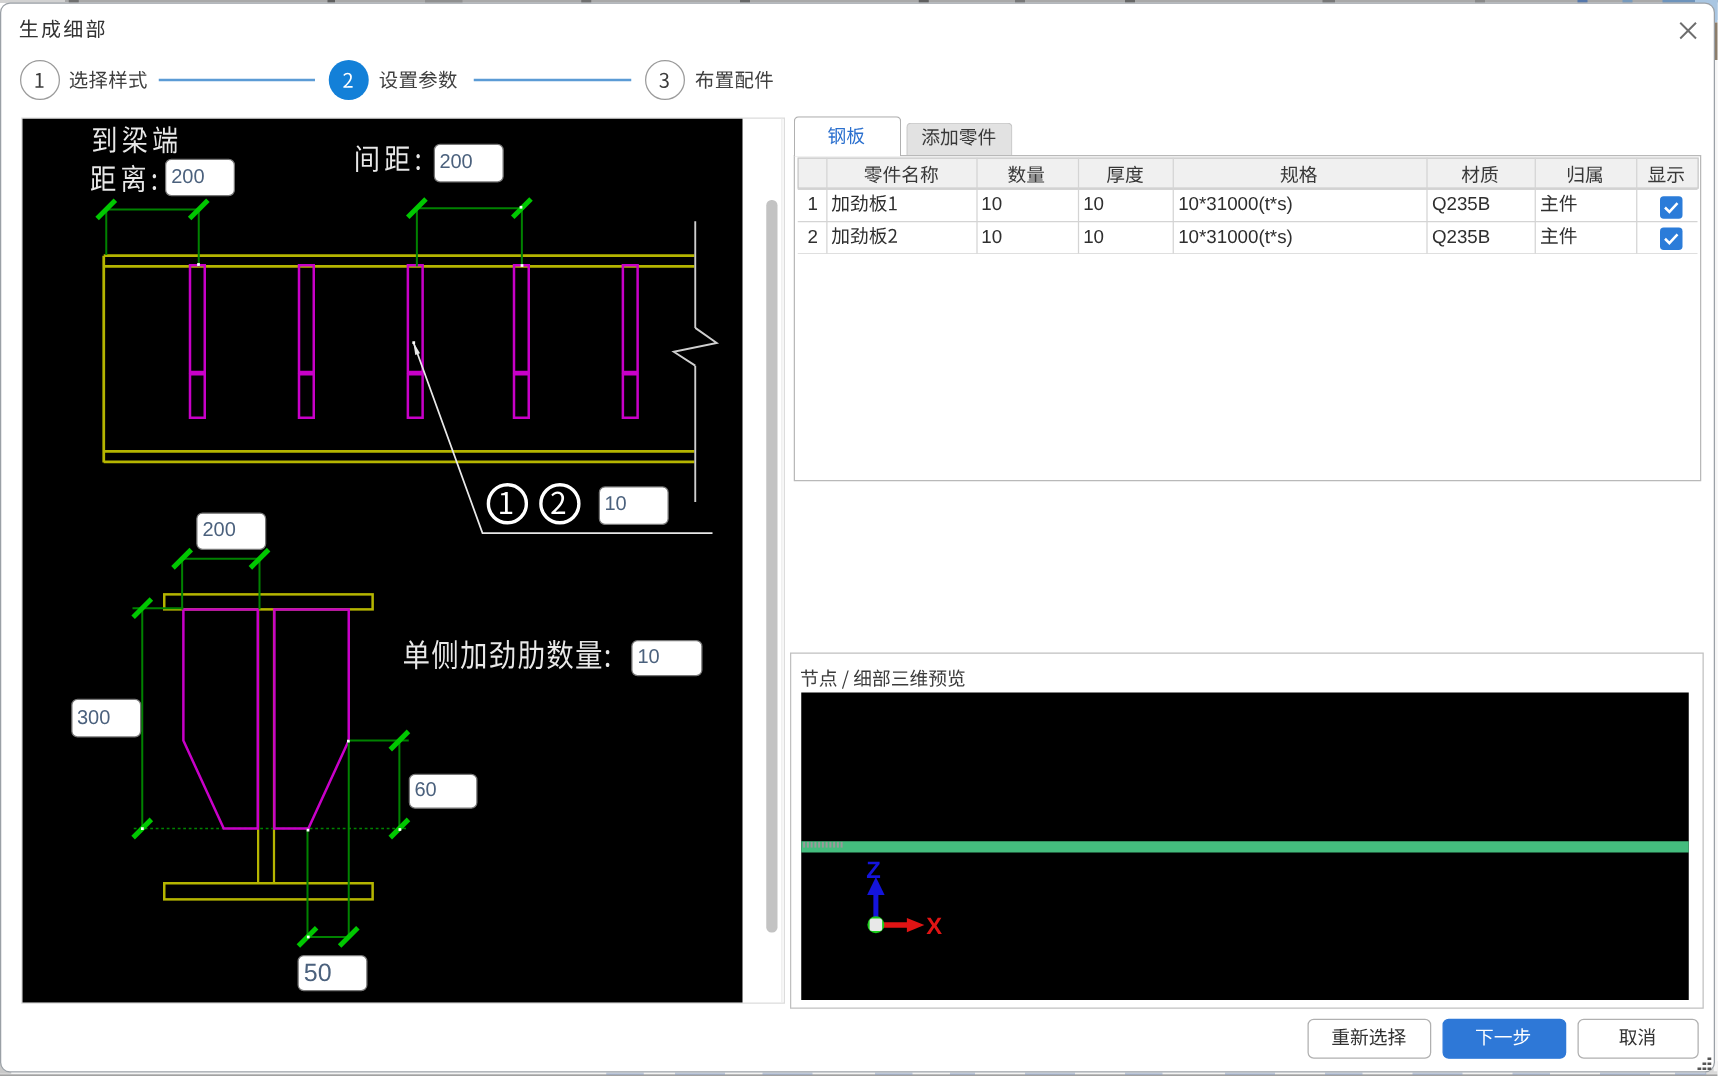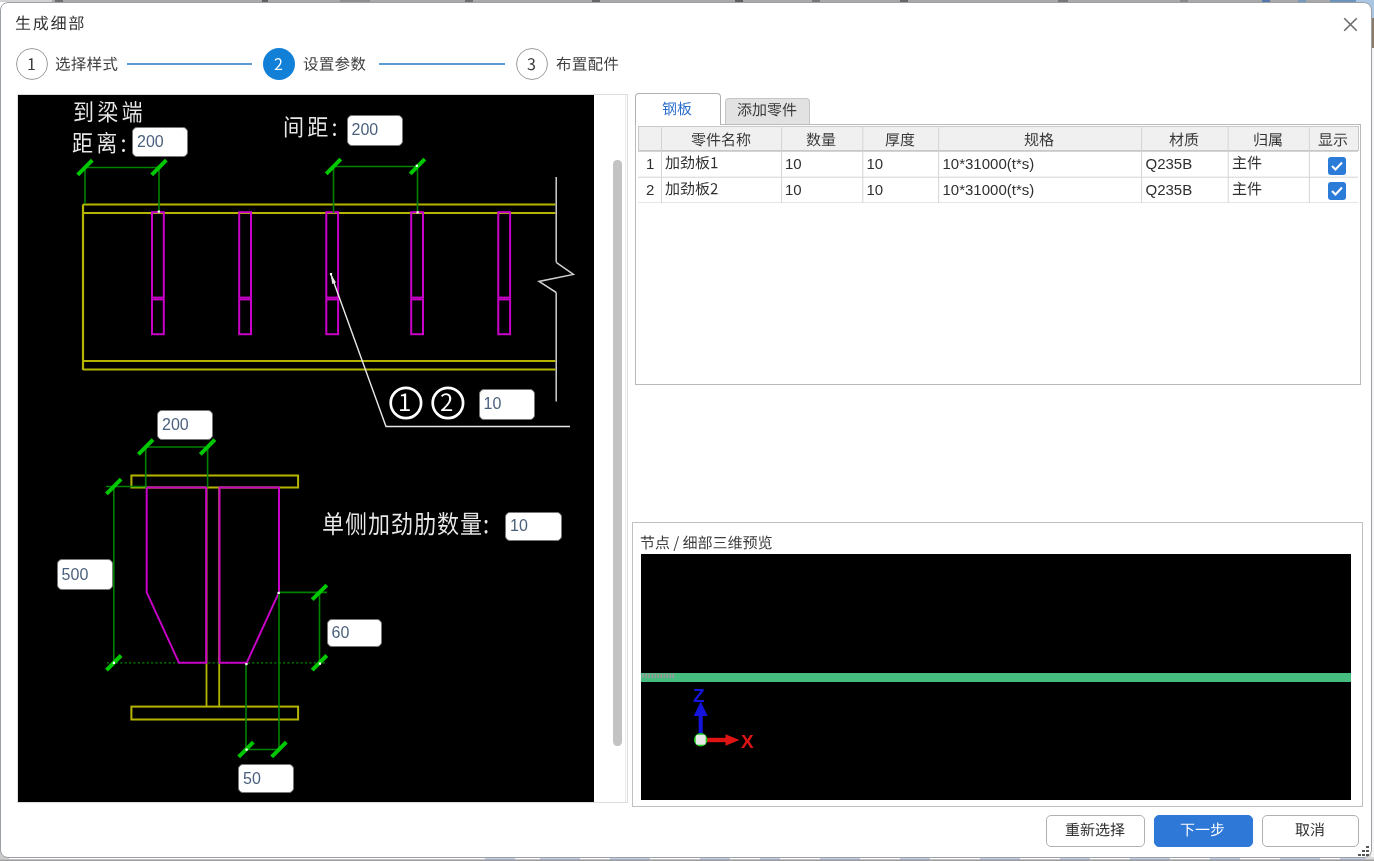--- a/index.html
+++ b/index.html
@@ -159,23 +159,23 @@
 <div class="abs" style="left:283.0px;top:115.4px;width:59px;height:30px"><svg width="59" height="30" viewBox="0 0 59 30">
       <path d="M1.9 6.2H3.5V22.6H1.9ZM2.2 2.1 3.4 1.2Q3.9 1.7 4.4 2.3Q5 2.9 5.4 3.5Q5.8 4.1 6.1 4.6L4.8 5.6Q4.5 5.1 4.1 4.5Q3.7 3.9 3.2 3.2Q2.7 2.6 2.2 2.1ZM7.4 2.3H18.4V3.9H7.4ZM17.6 2.3H19.2V20.4Q19.2 21.2 19 21.6Q18.9 22 18.4 22.2Q18 22.4 17.3 22.4Q16.7 22.5 15.7 22.5Q15.6 22.1 15.5 21.7Q15.3 21.2 15.2 20.8Q15.9 20.9 16.4 20.9Q17 20.9 17.2 20.9Q17.4 20.8 17.5 20.8Q17.6 20.7 17.6 20.4ZM8 13.8V16.9H13V13.8ZM8 9.1V12.3H13V9.1ZM6.5 7.7H14.5V18.4H6.5Z M35 7.6H42.9V15.7H35V14H41.5V9.2H35ZM44.1 2.2V3.9H35.9V19.9H44.5V21.6H34.3V2.2ZM27.5 3.5V7.6H31.5V3.5ZM26.1 2H33V9.1H26.1ZM29.1 8.6H30.6V19.3H29.1ZM26.1 11.5H27.5V20H26.1ZM25 19.8Q26.1 19.6 27.4 19.2Q28.7 18.8 30.3 18.3Q31.8 17.9 33.3 17.4L33.5 19Q31.3 19.6 29.2 20.3Q27.1 21 25.4 21.5ZM29.7 12.5H33.3V14.1H29.7Z M51.5 11.5Q50.9 11.5 50.5 11.1Q50.1 10.6 50.1 9.9Q50.1 9.1 50.5 8.7Q50.9 8.2 51.5 8.2Q52.1 8.2 52.5 8.7Q52.9 9.1 52.9 9.9Q52.9 10.6 52.5 11.1Q52.1 11.5 51.5 11.5ZM51.5 21Q50.9 21 50.5 20.5Q50.1 20.1 50.1 19.4Q50.1 18.6 50.5 18.2Q50.9 17.7 51.5 17.7Q52.1 17.7 52.5 18.2Q52.9 18.6 52.9 19.4Q52.9 20.1 52.5 20.5Q52.1 21 51.5 21Z" fill="#e8e8e8"></path>
     </svg></div>
 <div class="abs" style="left:322.0px;top:511.3px;width:170px;height:32px"><svg width="170" height="32" viewBox="0 0 170 32">
       <path d="M10.1 6.3H11.8V24.3H10.1ZM4.9 11.2V13.9H17.3V11.2ZM4.9 7V9.7H17.3V7ZM3.3 5.4H19V15.5H3.3ZM1.2 18H20.9V19.7H1.2ZM5.2 1.9 6.6 1.1Q7.3 2 7.9 3Q8.6 4.1 8.9 4.9L7.5 5.7Q7.2 5 6.5 3.9Q5.8 2.7 5.2 1.9ZM15.6 1.1 17.4 1.8Q16.7 3 16 4.3Q15.2 5.5 14.6 6.4L13.2 5.8Q13.6 5.1 14 4.3Q14.5 3.5 14.9 2.7Q15.3 1.8 15.6 1.1Z M27.4 1 28.9 1.4Q28.4 3.6 27.7 5.7Q27 7.8 26.2 9.8Q25.4 11.7 24.4 13.2Q24.4 13 24.2 12.6Q24.1 12.3 23.9 11.9Q23.7 11.6 23.6 11.4Q24.4 10.1 25.1 8.4Q25.8 6.7 26.4 4.9Q27 3 27.4 1ZM26.1 7.4 27.4 5.8 27.5 5.9V24.2H26.1ZM33.5 19.8 34.6 19Q35.1 19.6 35.6 20.4Q36.2 21.1 36.7 21.9Q37.2 22.6 37.4 23.1L36.4 24Q36.1 23.5 35.6 22.7Q35.2 22 34.6 21.2Q34.1 20.4 33.5 19.8ZM29.4 2.6H36.9V18.4H35.5V4.1H30.8V18.4H29.4ZM41.9 1.2H43.3V22.1Q43.3 22.8 43.1 23.3Q43 23.7 42.5 23.9Q42.2 24.1 41.5 24.1Q40.8 24.2 39.7 24.2Q39.6 23.9 39.5 23.4Q39.4 22.9 39.2 22.5Q40 22.6 40.6 22.6Q41.3 22.6 41.5 22.6Q41.7 22.6 41.8 22.5Q41.9 22.4 41.9 22.1ZM38.7 3.4H40V18.6H38.7ZM32.5 5.8H33.8V14.4Q33.8 15.7 33.6 17Q33.5 18.4 33.1 19.7Q32.6 21 31.8 22.2Q31 23.4 29.6 24.3Q29.5 24.1 29.4 23.9Q29.2 23.7 29.1 23.5Q28.9 23.3 28.8 23.2Q30 22.3 30.8 21.2Q31.5 20.2 31.9 19.1Q32.3 17.9 32.4 16.7Q32.5 15.5 32.5 14.4Z M59.3 20.2H65.3V22H59.3ZM47.2 5.8H55.6V7.7H47.2ZM58.6 4.2H66.1V23.7H64.4V6H60.2V23.9H58.6ZM55.2 5.8H56.8Q56.8 5.8 56.8 6Q56.8 6.2 56.8 6.4Q56.8 6.6 56.8 6.8Q56.7 11 56.6 13.9Q56.6 16.8 56.5 18.6Q56.4 20.4 56.2 21.4Q56 22.4 55.8 22.8Q55.5 23.3 55.1 23.5Q54.8 23.7 54.3 23.8Q53.9 23.9 53.1 23.9Q52.4 23.9 51.7 23.8Q51.7 23.4 51.5 22.8Q51.4 22.3 51.2 21.9Q52 22 52.6 22Q53.3 22 53.6 22Q53.8 22 54 21.9Q54.2 21.9 54.3 21.6Q54.5 21.3 54.7 20.4Q54.8 19.5 54.9 17.7Q55 15.9 55.1 13.1Q55.1 10.3 55.2 6.3ZM50.3 1.4H51.9Q51.9 4.9 51.8 8.2Q51.7 11.5 51.3 14.5Q51 17.5 50.2 20Q49.3 22.5 47.9 24.3Q47.8 24.1 47.5 23.8Q47.3 23.6 47.1 23.4Q46.8 23.1 46.6 23Q47.7 21.7 48.4 19.9Q49.1 18.1 49.5 16Q49.9 13.9 50.1 11.5Q50.2 9.1 50.3 6.6Q50.3 4 50.3 1.4Z M80.5 6.9H88.4V8.7H80.5ZM87.9 6.9H89.4Q89.4 6.9 89.4 7.1Q89.4 7.3 89.4 7.5Q89.4 7.7 89.4 7.9Q89.4 11.8 89.4 14.5Q89.3 17.2 89.2 18.9Q89.2 20.6 89 21.5Q88.9 22.4 88.7 22.8Q88.4 23.3 88.1 23.5Q87.8 23.7 87.3 23.7Q86.9 23.8 86.3 23.8Q85.7 23.8 85 23.8Q85 23.3 84.9 22.8Q84.8 22.3 84.6 21.9Q85.2 22 85.8 22Q86.3 22 86.6 22Q86.8 22 87 22Q87.1 21.9 87.3 21.6Q87.4 21.4 87.5 20.5Q87.6 19.7 87.7 18.1Q87.7 16.4 87.8 13.8Q87.8 11.2 87.9 7.4ZM83.5 1H85.1Q85.1 5.1 85 8.7Q84.9 12.2 84.5 15.2Q84 18.1 83 20.4Q82 22.8 80.1 24.4Q80 24.2 79.8 23.9Q79.5 23.7 79.3 23.4Q79.1 23.2 78.9 23Q80.7 21.6 81.6 19.4Q82.6 17.2 83 14.5Q83.4 11.7 83.4 8.3Q83.5 4.9 83.5 1ZM70.6 13.4H79.5V15.1H70.6ZM70 21.3Q71.2 21.1 72.8 20.7Q74.4 20.4 76.2 19.9Q78 19.5 79.8 19.1L79.9 20.8Q78.2 21.2 76.5 21.7Q74.8 22.1 73.2 22.5Q71.6 22.8 70.4 23.2ZM74.3 14H75.9V20.8L74.3 21.3ZM70.6 2.7H78.3V4.4H70.6ZM77.8 2.7H78.2L78.4 2.6L79.5 3.2Q78.9 4.9 78 6.3Q77 7.7 75.9 8.9Q74.7 10 73.4 10.9Q72.1 11.8 70.8 12.4Q70.7 12.2 70.5 11.9Q70.4 11.6 70.2 11.3Q70 11.1 69.8 10.9Q71 10.4 72.2 9.6Q73.5 8.8 74.5 7.8Q75.6 6.8 76.5 5.5Q77.4 4.3 77.8 3ZM75 8.3 76.1 7.2Q76.8 7.7 77.7 8.3Q78.6 8.9 79.4 9.6Q80.2 10.2 80.7 10.7L79.6 12Q79.1 11.5 78.3 10.9Q77.5 10.2 76.7 9.5Q75.8 8.9 75 8.3Z M101.7 7.1H111.7V8.9H101.7ZM110.9 7.1H112.6Q112.6 7.1 112.6 7.2Q112.6 7.4 112.6 7.7Q112.6 7.9 112.6 8Q112.5 12 112.4 14.7Q112.3 17.4 112.1 19.2Q112 20.9 111.8 21.9Q111.6 22.8 111.4 23.2Q111 23.7 110.7 23.9Q110.3 24.1 109.8 24.2Q109.3 24.2 108.5 24.2Q107.7 24.2 106.9 24.2Q106.8 23.8 106.7 23.2Q106.6 22.7 106.4 22.3Q107.2 22.4 108 22.4Q108.7 22.4 109.1 22.4Q109.4 22.4 109.5 22.4Q109.7 22.3 109.9 22.1Q110.1 21.8 110.3 20.9Q110.4 20 110.5 18.3Q110.7 16.6 110.8 13.9Q110.9 11.3 110.9 7.5ZM105.4 1.1H107.1Q107.1 4 107 6.7Q107 9.5 106.7 12.1Q106.5 14.6 106 16.9Q105.5 19.1 104.6 21Q103.7 22.9 102.3 24.4Q102.1 24 101.7 23.6Q101.3 23.2 101 23Q102.3 21.6 103.2 19.9Q104 18.1 104.5 16Q104.9 13.9 105.1 11.5Q105.3 9.1 105.4 6.4Q105.4 3.8 105.4 1.1ZM95 1.9H100.2V3.7H95ZM95 7.8H100.2V9.6H95ZM95 13.9H100.2V15.7H95ZM94.3 1.9H95.8V11Q95.8 12.5 95.8 14.2Q95.7 15.9 95.5 17.7Q95.3 19.5 95 21.2Q94.6 22.9 94 24.3Q93.9 24.1 93.7 23.9Q93.4 23.8 93.2 23.6Q92.9 23.4 92.7 23.4Q93.3 22 93.6 20.5Q93.9 18.9 94.1 17.2Q94.2 15.6 94.3 14Q94.3 12.4 94.3 11ZM99.3 1.9H100.8V21.8Q100.8 22.5 100.7 23Q100.5 23.4 100.1 23.7Q99.7 23.9 99 24Q98.3 24 97.2 24Q97.1 23.8 97.1 23.4Q97 23.1 96.9 22.8Q96.8 22.4 96.7 22.2Q97.5 22.2 98.1 22.2Q98.7 22.2 98.9 22.2Q99.3 22.2 99.3 21.7Z M116.5 14.1H125V15.7H116.5ZM116.1 5.7H126.7V7.3H116.1ZM124.7 1.5 126.1 2.2Q125.7 3.1 125.1 3.9Q124.6 4.8 124.2 5.5L123.1 4.9Q123.4 4.4 123.7 3.8Q124 3.2 124.3 2.6Q124.5 2 124.7 1.5ZM120.6 1H122.2V12.1H120.6ZM116.9 2.2 118.1 1.6Q118.6 2.4 119 3.3Q119.4 4.2 119.6 4.9L118.3 5.5Q118.2 4.9 117.8 3.9Q117.4 3 116.9 2.2ZM120.7 6.4 121.8 7.1Q121.3 8.2 120.4 9.2Q119.6 10.3 118.7 11.2Q117.7 12.1 116.8 12.7Q116.6 12.4 116.4 11.9Q116.1 11.5 115.9 11.3Q116.8 10.8 117.7 10Q118.6 9.3 119.4 8.3Q120.2 7.3 120.7 6.4ZM122 6.9Q122.3 7.1 122.8 7.5Q123.4 7.9 124.1 8.4Q124.7 8.9 125.3 9.3Q125.8 9.7 126.1 9.9L125.1 11.3Q124.9 11 124.3 10.5Q123.8 10 123.2 9.5Q122.6 8.9 122 8.5Q121.5 8 121.1 7.7ZM128.5 5.9H135.9V7.7H128.5ZM128.8 1.2 130.4 1.5Q130 3.9 129.5 6.2Q129.1 8.4 128.4 10.3Q127.7 12.3 126.8 13.7Q126.7 13.6 126.5 13.4Q126.3 13.1 126 12.9Q125.8 12.7 125.6 12.6Q126.4 11.2 127.1 9.4Q127.7 7.6 128.1 5.5Q128.6 3.4 128.8 1.2ZM132.9 6.9 134.4 7.1Q133.9 11.4 132.9 14.7Q131.9 17.9 130.2 20.3Q128.5 22.7 125.8 24.4Q125.8 24.2 125.6 23.9Q125.4 23.6 125.3 23.3Q125.1 23 124.9 22.8Q127.5 21.4 129.1 19.2Q130.7 17 131.6 14Q132.5 10.9 132.9 6.9ZM129.2 7.5Q129.7 10.9 130.7 13.9Q131.6 16.8 133 19.1Q134.4 21.3 136.4 22.6Q136.1 22.8 135.8 23.3Q135.5 23.7 135.3 24.1Q133.2 22.6 131.8 20.2Q130.3 17.8 129.4 14.6Q128.4 11.5 127.9 7.8ZM117.4 18.4 118.5 17.3Q119.6 17.8 120.9 18.4Q122.1 19.1 123.2 19.8Q124.4 20.5 125.1 21.2L124.1 22.4Q123.3 21.8 122.2 21Q121.1 20.3 119.8 19.6Q118.6 18.9 117.4 18.4ZM124.4 14.1H124.7L125 14L125.9 14.4Q125.2 17.2 123.8 19.1Q122.5 21 120.6 22.2Q118.8 23.4 116.7 24.1Q116.6 23.7 116.3 23.3Q116.1 22.9 115.9 22.6Q117.9 22.1 119.6 21Q121.3 20 122.6 18.3Q123.9 16.7 124.4 14.4ZM117.4 18.4Q117.9 17.6 118.4 16.6Q118.9 15.6 119.4 14.5Q119.8 13.4 120.1 12.5L121.6 12.8Q121.3 13.8 120.8 14.9Q120.3 16 119.8 17Q119.4 18 118.9 18.7Z M143.5 5.4V6.8H154.4V5.4ZM143.5 3V4.3H154.4V3ZM141.9 1.8H156.1V8H141.9ZM143.1 15.4V16.8H155.1V15.4ZM143.1 12.8V14.2H155.1V12.8ZM141.5 11.6H156.7V18H141.5ZM148.2 12.1H149.8V23H148.2ZM139.2 9H158.9V10.5H139.2ZM140.9 19.4H157.2V20.7H140.9ZM139 22.2H159V23.7H139Z M164.1 12.4Q163.5 12.4 163 11.9Q162.6 11.4 162.6 10.6Q162.6 9.8 163 9.3Q163.5 8.9 164.1 8.9Q164.7 8.9 165.1 9.3Q165.5 9.8 165.5 10.6Q165.5 11.4 165.1 11.9Q164.7 12.4 164.1 12.4ZM164.1 22.6Q163.5 22.6 163 22.1Q162.6 21.6 162.6 20.8Q162.6 20 163 19.6Q163.5 19.1 164.1 19.1Q164.7 19.1 165.1 19.6Q165.5 20 165.5 20.8Q165.5 21.6 165.1 22.1Q164.7 22.6 164.1 22.6Z" fill="#e8e8e8"></path>
     </svg></div>
 <div class="inp" style="left:132px;top:126.5px;width:56px;height:30px;font-size:16px">200</div>
 <div class="inp" style="left:346.5px;top:114.5px;width:56px;height:31px;font-size:16px">200</div>
 <div class="inp" style="left:478.5px;top:389px;width:56.5px;height:30.5px;font-size:16px">10</div>
 <div class="inp" style="left:157px;top:409.5px;width:56px;height:30px;font-size:16px">200</div>
-<div class="inp" style="left:56.6px;top:559px;width:56px;height:31px;font-size:16px">500</div>
+<div class="inp" style="left:56.6px;top:559px;width:56px;height:31px;font-size:16px">300</div>
 <div class="inp" style="left:326.5px;top:619px;width:55px;height:28px;font-size:16px">60</div>
-<div class="inp" style="left:238px;top:764px;width:55.5px;height:29px;font-size:16px">50</div>
+<div class="inp" style="left:238px;top:764px;width:55.5px;height:29px;font-size:20px">50</div>
 <div class="inp" style="left:505px;top:511.5px;width:57px;height:29px;font-size:16px">10</div>
 <div class="abs" style="left:635px;top:124px;width:726px;height:261px;border:1px solid #b9b9b9;background:#fff"></div>
 <div class="abs" style="left:725px;top:97.5px;width:85px;height:26.5px;background:#e2e2e2;border:1px solid #c6c6c6;border-bottom:none;border-radius:4px 4px 0 0"></div>
 <div class="abs" style="left:635px;top:92.5px;width:85.5px;height:32px;background:#fff;border:1px solid #b0b0b0;border-bottom:none;border-radius:4px 4px 0 0"></div>
 <div class="abs" style="left:662.0px;top:100.8px;width:32px;height:19px"><svg width="32" height="19" viewBox="0 0 32 19">
       <path d="M2.6 0.6 3.6 0.9Q3.3 1.8 2.9 2.6Q2.5 3.4 2.1 4.1Q1.6 4.8 1.1 5.3Q1 5.2 0.9 5Q0.8 4.8 0.7 4.6Q0.6 4.4 0.5 4.3Q1.1 3.6 1.7 2.6Q2.3 1.7 2.6 0.6ZM2.4 2.3H5.9V3.4H2.2ZM1.7 5H5.8V6H1.7ZM0.9 8H6.1V9.1H0.9ZM2.9 14.3 2.8 13.3 3.2 12.9 5.8 11.6Q5.9 11.8 5.9 12.1Q6 12.3 6 12.5Q5.1 13 4.5 13.3Q3.9 13.6 3.6 13.8Q3.3 14 3.1 14.1Q3 14.2 2.9 14.3ZM2.9 14.3Q2.9 14.2 2.8 14Q2.7 13.8 2.6 13.6Q2.5 13.4 2.4 13.3Q2.6 13.2 2.8 13Q3 12.8 3 12.4V5.3H4.1V13.3Q4.1 13.3 3.9 13.4Q3.8 13.4 3.7 13.5Q3.5 13.6 3.3 13.8Q3.1 13.9 3 14Q2.9 14.2 2.9 14.3ZM6.4 1.4H13.4V2.4H7.5V14.4H6.4ZM12.9 1.4H13.9V12.9Q13.9 13.4 13.8 13.6Q13.7 13.9 13.4 14Q13.1 14.1 12.6 14.2Q12 14.2 11.2 14.2Q11.2 14 11.1 13.7Q11 13.4 10.9 13.2Q11.5 13.2 11.9 13.2Q12.4 13.2 12.6 13.2Q12.9 13.2 12.9 12.9ZM7.9 4.3 8.7 3.9Q9.2 4.8 9.8 5.7Q10.3 6.7 10.8 7.7Q11.3 8.7 11.7 9.6Q12.1 10.5 12.4 11.3L11.6 11.7Q11.3 11 10.9 10.1Q10.5 9.1 10 8.1Q9.5 7.1 8.9 6.2Q8.4 5.2 7.9 4.3ZM11.3 3 12.2 3.1Q11.8 4.9 11.2 6.6Q10.6 8.4 9.9 9.9Q9.2 11.4 8.4 12.6Q8.3 12.5 8.2 12.4Q8 12.3 7.9 12.2Q7.7 12.1 7.6 12Q8.4 10.9 9.1 9.4Q9.7 8 10.3 6.3Q10.8 4.6 11.3 3Z M15.9 3.5H20.8V4.5H15.9ZM18 0.6H19V14.4H18ZM18 4.2 18.5 4.4Q18.4 5.3 18.1 6.3Q17.8 7.3 17.5 8.2Q17.2 9.2 16.8 10Q16.4 10.8 16.1 11.3Q16 11.2 15.9 11Q15.8 10.8 15.7 10.6Q15.6 10.4 15.5 10.3Q15.9 9.8 16.2 9.1Q16.6 8.4 16.9 7.5Q17.3 6.7 17.5 5.8Q17.8 5 18 4.2ZM18.9 4.9Q19.1 5.1 19.3 5.5Q19.6 5.9 19.9 6.3Q20.2 6.8 20.4 7.1Q20.7 7.5 20.8 7.7L20.1 8.6Q20 8.3 19.8 7.8Q19.6 7.4 19.3 6.9Q19.1 6.4 18.8 6Q18.6 5.6 18.4 5.4ZM21.4 2H22.5V5.7Q22.5 6.6 22.4 7.8Q22.4 8.9 22.2 10.1Q22 11.3 21.6 12.4Q21.2 13.5 20.5 14.4Q20.4 14.3 20.2 14.2Q20.1 14.1 19.9 14Q19.7 13.9 19.6 13.8Q20.2 12.9 20.6 11.9Q21 10.8 21.1 9.7Q21.3 8.6 21.4 7.6Q21.4 6.6 21.4 5.7ZM21.9 5H28V6.1H21.9ZM27.6 5H27.8L28 5L28.7 5.2Q28.2 7.7 27.3 9.4Q26.4 11.2 25.1 12.5Q23.9 13.7 22.3 14.4Q22.2 14.3 22.1 14.1Q22 13.9 21.9 13.8Q21.7 13.6 21.6 13.5Q23 12.9 24.3 11.8Q25.5 10.6 26.3 9Q27.2 7.4 27.6 5.3ZM23.9 5.7Q24.3 7.5 25 9Q25.8 10.6 26.9 11.7Q28 12.9 29.5 13.5Q29.4 13.6 29.2 13.7Q29.1 13.9 29 14.1Q28.8 14.3 28.7 14.4Q27.2 13.7 26 12.5Q24.9 11.2 24.2 9.5Q23.4 7.9 22.9 5.9ZM28.2 0.9 28.9 1.8Q28.3 2.1 27.4 2.3Q26.5 2.5 25.6 2.6Q24.6 2.7 23.6 2.8Q22.6 2.9 21.7 3Q21.7 2.8 21.6 2.5Q21.5 2.2 21.4 2Q22.3 2 23.3 1.9Q24.2 1.8 25.1 1.6Q26 1.5 26.8 1.3Q27.6 1.1 28.2 0.9Z" fill="#2a6fce"></path>
     </svg></div>
 <div class="abs" style="left:737.0px;top:102.3px;width:62px;height:19px"><svg width="62" height="19" viewBox="0 0 62 19">
       <path d="M6.1 8.9 7 9.2Q6.8 9.8 6.5 10.4Q6.3 11.1 5.9 11.7Q5.5 12.3 5 12.7L4.2 12.1Q4.7 11.7 5 11.2Q5.4 10.6 5.7 10Q5.9 9.4 6.1 8.9ZM9.6 9.4 10.5 9.1Q10.7 9.6 11 10.2Q11.2 10.7 11.3 11.3Q11.5 11.8 11.6 12.3L10.6 12.6Q10.6 12.1 10.4 11.6Q10.3 11.1 10.1 10.5Q9.9 9.9 9.6 9.4ZM11.5 9 12.4 8.6Q12.8 9.1 13.2 9.8Q13.7 10.4 14 11.1Q14.4 11.7 14.5 12.2L13.6 12.7Q13.4 12.2 13.1 11.6Q12.8 10.9 12.3 10.2Q11.9 9.6 11.5 9ZM10.9 4.9Q11.3 5.6 11.9 6.3Q12.4 6.9 13.1 7.4Q13.8 8 14.6 8.3Q14.5 8.4 14.3 8.5Q14.2 8.7 14 8.9Q13.9 9 13.8 9.2Q13.1 8.8 12.3 8.2Q11.6 7.6 11 6.8Q10.4 6.1 10 5.3ZM4.2 4.5H14.3V5.6H4.2ZM4.9 1.4H13.8V2.5H4.9ZM8 7.2H9V13.2Q9 13.6 8.9 13.8Q8.8 14.1 8.5 14.2Q8.2 14.3 7.7 14.4Q7.2 14.4 6.5 14.4Q6.4 14.2 6.3 13.9Q6.2 13.6 6.1 13.4Q6.7 13.4 7.1 13.4Q7.6 13.4 7.7 13.4Q7.9 13.4 7.9 13.3Q8 13.3 8 13.2ZM1.3 1.5 1.9 0.7Q2.4 0.9 2.8 1.2Q3.3 1.5 3.7 1.7Q4.1 2 4.4 2.3L3.7 3.2Q3.4 2.9 3 2.6Q2.6 2.3 2.2 2Q1.7 1.8 1.3 1.5ZM0.6 5.6 1.2 4.8Q1.6 5 2.1 5.2Q2.6 5.4 3 5.7Q3.5 6 3.7 6.2L3.1 7.1Q2.8 6.9 2.4 6.6Q2 6.3 1.5 6.1Q1 5.8 0.6 5.6ZM0.9 13.6Q1.2 13 1.6 12.3Q1.9 11.5 2.3 10.6Q2.7 9.8 3 9L3.9 9.6Q3.6 10.4 3.3 11.2Q2.9 12 2.6 12.8Q2.2 13.5 1.9 14.2ZM8.4 1.8 9.5 2Q9.2 3.5 8.6 4.9Q7.9 6.3 7 7.5Q6 8.6 4.5 9.4Q4.4 9.3 4.3 9.1Q4.2 8.9 4 8.8Q3.9 8.6 3.8 8.5Q5.2 7.9 6.1 6.8Q7 5.8 7.6 4.5Q8.1 3.2 8.4 1.8Z M24.1 12H28.2V13.1H24.1ZM15.8 3.4H21.6V4.5H15.8ZM23.6 2.5H28.7V14.1H27.6V3.6H24.7V14.2H23.6ZM21.3 3.4H22.4Q22.4 3.4 22.4 3.6Q22.4 3.7 22.4 3.8Q22.4 3.9 22.4 4Q22.3 6.5 22.3 8.2Q22.2 10 22.1 11Q22.1 12.1 22 12.7Q21.8 13.3 21.7 13.5Q21.5 13.8 21.2 13.9Q21 14.1 20.7 14.1Q20.4 14.2 19.9 14.2Q19.4 14.2 18.9 14.1Q18.9 13.9 18.8 13.5Q18.7 13.2 18.6 13Q19.1 13 19.5 13Q20 13 20.2 13Q20.3 13.1 20.5 13Q20.6 13 20.7 12.8Q20.8 12.6 20.9 12.1Q21 11.5 21.1 10.5Q21.1 9.4 21.2 7.8Q21.2 6.1 21.3 3.7ZM17.9 0.8H19Q19 2.9 19 4.9Q18.9 6.8 18.6 8.6Q18.4 10.4 17.8 11.9Q17.3 13.3 16.3 14.4Q16.2 14.3 16.1 14.1Q15.9 14 15.7 13.9Q15.6 13.7 15.4 13.6Q16.2 12.9 16.6 11.8Q17.1 10.8 17.4 9.5Q17.7 8.2 17.8 6.8Q17.9 5.4 17.9 3.9Q17.9 2.4 17.9 0.8Z M32 1.2H43V2.1H32ZM32.9 4.5H36.1V5.2H32.9ZM32.6 6H36.2V6.7H32.6ZM38.8 6H42.5V6.7H38.8ZM38.8 4.5H42.1V5.2H38.8ZM36.9 1.5H38V6H36.9ZM31.1 2.9H43.9V5.5H42.8V3.7H32.2V5.5H31.1ZM41.5 10H41.7L41.9 9.9L42.6 10.4Q42 11 41.2 11.6Q40.4 12.1 39.5 12.6Q38.7 13.1 38 13.4Q37.9 13.2 37.6 13Q37.4 12.8 37.3 12.7Q37.8 12.5 38.4 12.2Q39 11.9 39.6 11.5Q40.2 11.2 40.7 10.8Q41.2 10.5 41.5 10.2ZM34.3 12.3 34.8 11.6Q35.5 11.8 36.3 12Q37.1 12.3 38 12.6Q38.8 12.9 39.5 13.1Q40.2 13.4 40.7 13.7L40.2 14.5Q39.7 14.3 39 14Q38.3 13.7 37.5 13.4Q36.7 13.1 35.9 12.8Q35 12.5 34.3 12.3ZM32.6 10H41.8V10.8H32.6ZM36.5 8.7 37.2 8.2Q37.5 8.5 37.9 8.9Q38.3 9.2 38.5 9.5L37.8 10.1Q37.6 9.8 37.2 9.4Q36.8 9 36.5 8.7ZM37.9 7.1Q38.5 7.4 39.3 7.7Q40.1 8 41 8.2Q41.9 8.5 42.8 8.7Q43.8 8.9 44.6 9Q44.5 9.1 44.3 9.3Q44.2 9.5 44.1 9.6Q44 9.8 43.9 9.9Q43.1 9.8 42.2 9.5Q41.3 9.3 40.3 9Q39.4 8.7 38.6 8.3Q37.8 8 37.1 7.6ZM37.7 6.4 38.6 6.9Q37.7 7.6 36.4 8.2Q35.2 8.8 33.8 9.2Q32.5 9.7 31.1 10Q31 9.8 30.9 9.6Q30.7 9.4 30.5 9.2Q31.5 9 32.5 8.7Q33.5 8.4 34.5 8Q35.4 7.7 36.3 7.2Q37.1 6.8 37.7 6.4Z M54.1 0.8H55.2V14.4H54.1ZM51.5 1.4 52.6 1.6Q52.4 2.6 52.1 3.6Q51.8 4.6 51.4 5.5Q51 6.4 50.6 7.1Q50.5 7 50.3 6.9Q50.1 6.8 50 6.7Q49.8 6.6 49.6 6.5Q50.1 5.9 50.4 5Q50.8 4.2 51 3.3Q51.3 2.3 51.5 1.4ZM51.6 3.7H58.6V4.8H51.3ZM49.7 8.1H59.3V9.2H49.7ZM49 0.7 50.1 1Q49.6 2.2 49 3.5Q48.4 4.7 47.6 5.8Q46.9 6.9 46.1 7.8Q46.1 7.6 46 7.4Q45.8 7.2 45.7 7Q45.6 6.8 45.5 6.6Q46.2 5.9 46.8 4.9Q47.5 4 48.1 2.9Q48.6 1.8 49 0.7ZM47.5 4.5 48.6 3.5 48.6 3.5V14.4H47.5Z" fill="#383838"></path>
     </svg></div>

